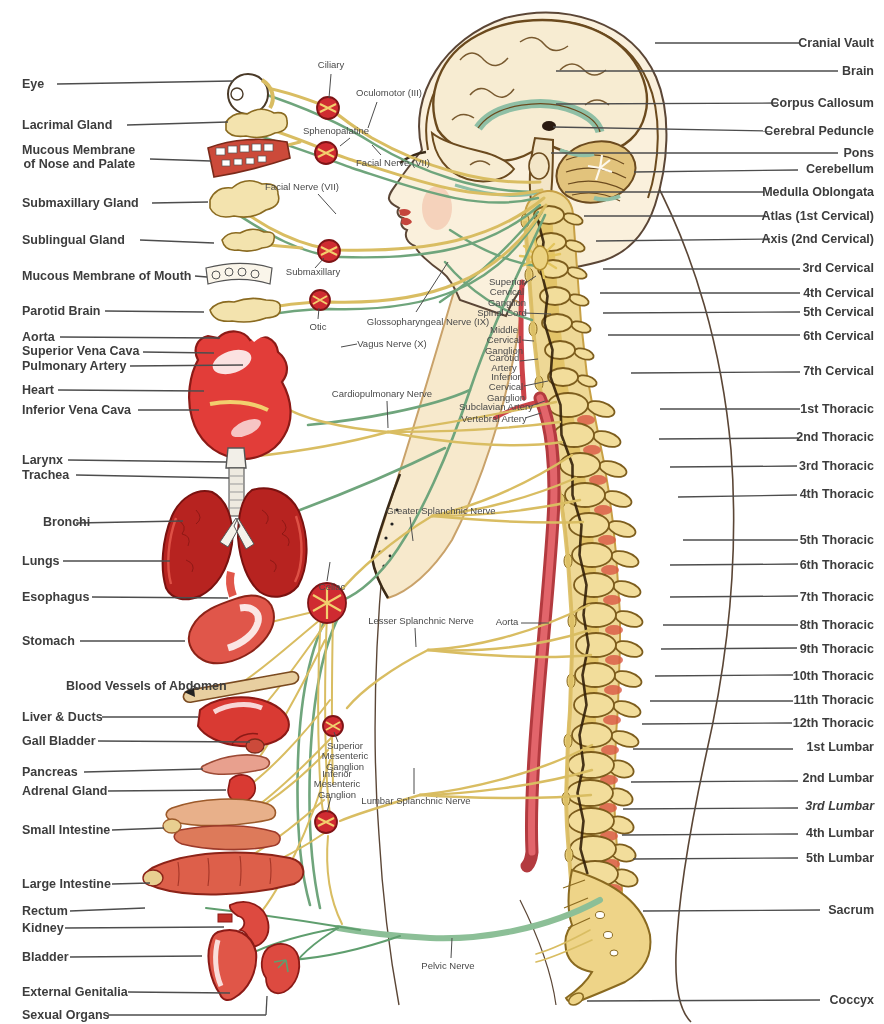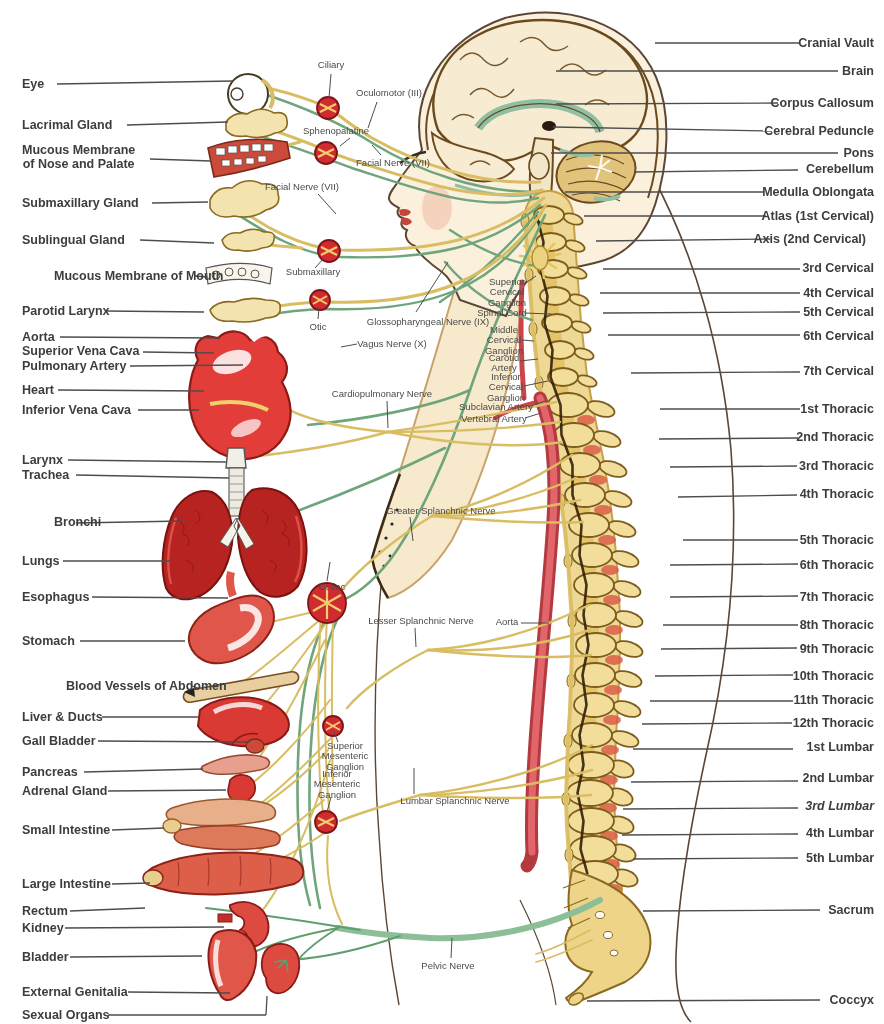--- a/index.html
+++ b/index.html
@@ -1,21 +1,21 @@
 <!DOCTYPE html>
 <html><head>
 <meta charset="utf-8">
 <style>
   html,body{margin:0;padding:0;background:#fff}
   #stage{position:relative;width:884px;height:1024px;background:#fff;overflow:hidden;
          font-family:"Liberation Sans",sans-serif}
   #art,#leaders{position:absolute;left:0;top:0;width:884px;height:1024px}
   #labels{position:absolute;left:0;top:0;width:884px;height:1024px;pointer-events:none}
   .lbl{position:absolute;font:bold 12.5px/1.12 "Liberation Sans",sans-serif;color:#3d3d3d;white-space:pre-line}
-  .lbl.left{transform:translateY(-50%);text-align:center}
+  .lbl.left{transform:translateY(-50%);text-align:right}
   .lbl.right{text-align:right;transform:translateY(-50%)}
   .lbl.mid{font:400 9.5px/1.08 "Liberation Sans",sans-serif;color:#4a4a4a;
            transform:translate(-50%,-50%);text-align:center}
 </style>
 </head>
 <body>
 
 <div id="stage">
 
 <svg id="art" viewBox="0 0 884 1024">
@@ -481,30 +481,30 @@
       <line x1="451" y1="958" x2="452" y2="938" stroke="#4d4d4d" stroke-width="1"></line>
     </svg>
 
 <div id="labels">
       <div class="lbl left" style="left: 22px; top: 84px;">Eye</div>
       <div class="lbl left" style="left: 22px; top: 125px;">Lacrimal Gland</div>
       <div class="lbl left" style="left: 22px; top: 157px;">Mucous Membrane
 of Nose and Palate</div>
       <div class="lbl left" style="left: 22px; top: 203px;">Submaxillary Gland</div>
       <div class="lbl left" style="left: 22px; top: 240px;">Sublingual Gland</div>
-      <div class="lbl left" style="left: 22px; top: 276px; margin-left: 32px;">Mucous Membrane of Mouth</div>
-      <div class="lbl left" style="left: 22px; top: 311px;">Parotid Larynx</div>
+      <div class="lbl left" style="left: 22px; top: 276px;">Mucous Membrane of Mouth</div>
+      <div class="lbl left" style="left: 22px; top: 311px;">Parotid Brain</div>
       <div class="lbl left" style="left: 22px; top: 337px;">Aorta</div>
       <div class="lbl left" style="left: 22px; top: 351px;">Superior Vena Cava</div>
       <div class="lbl left" style="left: 22px; top: 366px;">Pulmonary Artery</div>
       <div class="lbl left" style="left: 22px; top: 390px;">Heart</div>
       <div class="lbl left" style="left: 22px; top: 410px;">Inferior Vena Cava</div>
       <div class="lbl left" style="left: 22px; top: 460px;">Larynx</div>
       <div class="lbl left" style="left: 22px; top: 475px;">Trachea</div>
-      <div class="lbl left" style="left: 22px; top: 522px; padding-left: 32px;">Bronchi</div>
+      <div class="lbl left" style="left: 11px; top: 522px; padding-left: 32px;">Bronchi</div>
       <div class="lbl left" style="left: 22px; top: 561px;">Lungs</div>
       <div class="lbl left" style="left: 22px; top: 597px;">Esophagus</div>
       <div class="lbl left" style="left: 22px; top: 641px;">Stomach</div>
       <div class="lbl left" style="left: 22px; top: 686px; padding-left: 44px;">Blood Vessels of Abdomen</div>
       <div class="lbl left" style="left: 22px; top: 717px;">Liver &amp; Ducts</div>
       <div class="lbl left" style="left: 22px; top: 741px;">Gall Bladder</div>
       <div class="lbl left" style="left: 22px; top: 772px;">Pancreas</div>
       <div class="lbl left" style="left: 22px; top: 791px;">Adrenal Gland</div>
       <div class="lbl left" style="left: 22px; top: 830px;">Small Intestine</div>
       <div class="lbl left" style="left: 22px; top: 884px;">Large Intestine</div>
@@ -514,21 +514,21 @@
       <div class="lbl left" style="left: 22px; top: 992px;">External Genitalia</div>
       <div class="lbl left" style="left: 22px; top: 1015px;">Sexual Organs</div>
       <div class="lbl right" style="right: 10px; top: 43px;">Cranial Vault</div>
       <div class="lbl right" style="right: 10px; top: 71px;">Brain</div>
       <div class="lbl right" style="right: 10px; top: 103px;">Corpus Callosum</div>
       <div class="lbl right" style="right: 10px; top: 131px;">Cerebral Peduncle</div>
       <div class="lbl right" style="right: 10px; top: 153px;">Pons</div>
       <div class="lbl right" style="right: 10px; top: 169px;">Cerebellum</div>
       <div class="lbl right" style="right: 10px; top: 192px;">Medulla Oblongata</div>
       <div class="lbl right" style="right: 10px; top: 216px;">Atlas (1st Cervical)</div>
-      <div class="lbl right" style="right: 18px; top: 239px; text-align: right;">Axis (2nd Cervical)</div>
+      <div class="lbl right" style="right: 10px; top: 239px; text-align: right;">Axis (2nd Cervical)</div>
       <div class="lbl right" style="right: 10px; top: 268px;">3rd Cervical</div>
       <div class="lbl right" style="right: 10px; top: 293px;">4th Cervical</div>
       <div class="lbl right" style="right: 10px; top: 312px;">5th Cervical</div>
       <div class="lbl right" style="right: 10px; top: 336px; margin-left: 44px;">6th Cervical</div>
       <div class="lbl right" style="right: 10px; top: 371px;">7th Cervical</div>
       <div class="lbl right" style="right: 10px; top: 409px;">1st Thoracic</div>
       <div class="lbl right" style="right: 10px; top: 437px; margin-left: 41px;">2nd Thoracic</div>
       <div class="lbl right" style="right: 10px; top: 466px;">3rd Thoracic</div>
       <div class="lbl right" style="right: 10px; top: 494px;">4th Thoracic</div>
       <div class="lbl right" style="right: 10px; top: 540px;">5th Thoracic</div>
@@ -573,17 +573,17 @@
       <div class="lbl mid" style="left: 441px; top: 511px;">Greater Splanchnic Nerve</div>
       <div class="lbl mid" style="left: 332px; top: 555px; margin-top: 32px;">Celiac</div>
       <div class="lbl mid" style="left: 421px; top: 621px;">Lesser Splanchnic Nerve</div>
       <div class="lbl mid" style="left: 507px; top: 622px;">Aorta</div>
       <div class="lbl mid" style="left: 345px; top: 756px;">Superior
 Mesenteric
 Ganglion</div>
       <div class="lbl mid" style="left: 337px; top: 784px;">Inferior
 Mesenteric
 Ganglion</div>
-      <div class="lbl mid" style="left: 416px; top: 801px; margin-left: 39px;">Lumbar Splanchnic Nerve</div>
+      <div class="lbl mid" style="left: 416px; top: 801px;">Lumbar Splanchnic Nerve</div>
       <div class="lbl mid" style="left: 448px; top: 966px;">Pelvic Nerve</div>
     </div>
 
 </div>
 
 </body></html>

